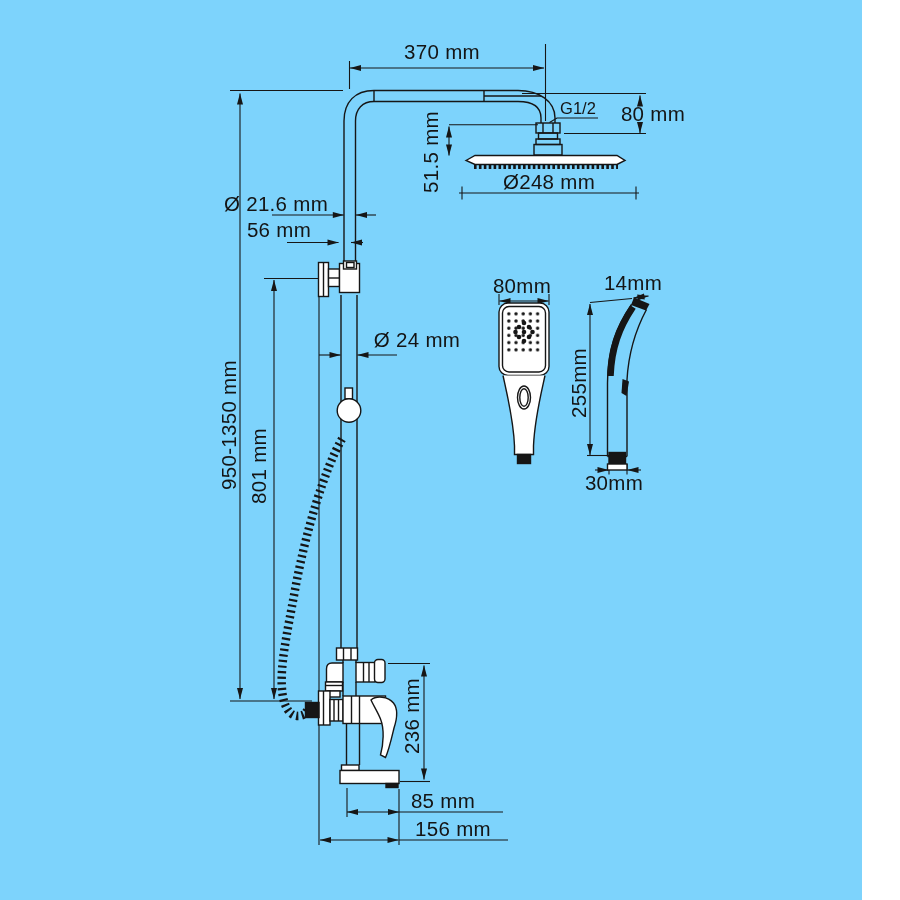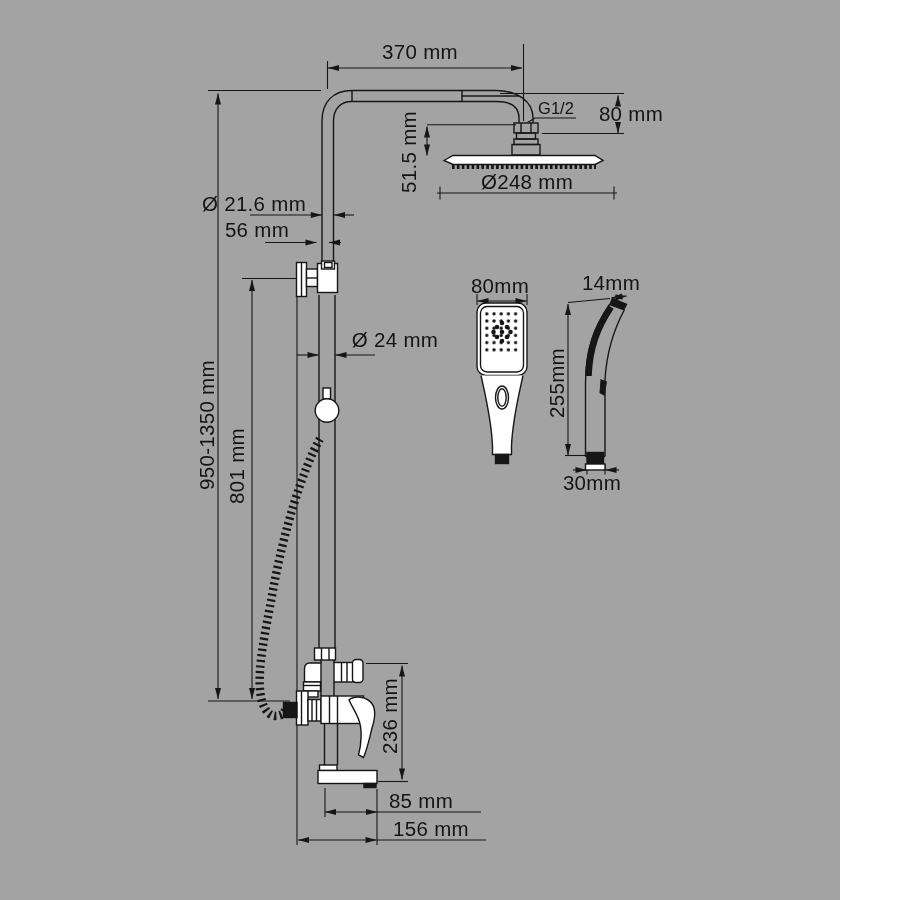--- a/index.html
+++ b/index.html
@@ -1,16 +1,16 @@
 <!DOCTYPE html>
 <html><head>
 <meta charset="utf-8">
 <style>
   html,body{margin:0;padding:0;background:#fff;}
-  .stage{position:relative;width:840px;height:900px;background:#a3a3a3;overflow:hidden;}
+  .stage{position:relative;width:840px;height:900px;background:#7dd3fc;overflow:hidden;padding-left:22px;}
   .dim{font-family:"Liberation Sans",sans-serif;font-size:20.5px;fill:#141414;letter-spacing:0.3px;}
   .dim-sm{font-family:"Liberation Sans",sans-serif;font-size:16.5px;fill:#141414;}
 </style>
 </head>
 <body>
 
 <div class="stage">
 <svg width="900" height="900" viewBox="0 0 900 900" xmlns="http://www.w3.org/2000/svg">
   <defs>
     <marker id="arr" viewBox="0 0 12 8" refX="11.5" refY="4" markerWidth="12" markerHeight="8" orient="auto-start-reverse" markerUnits="userSpaceOnUse">

